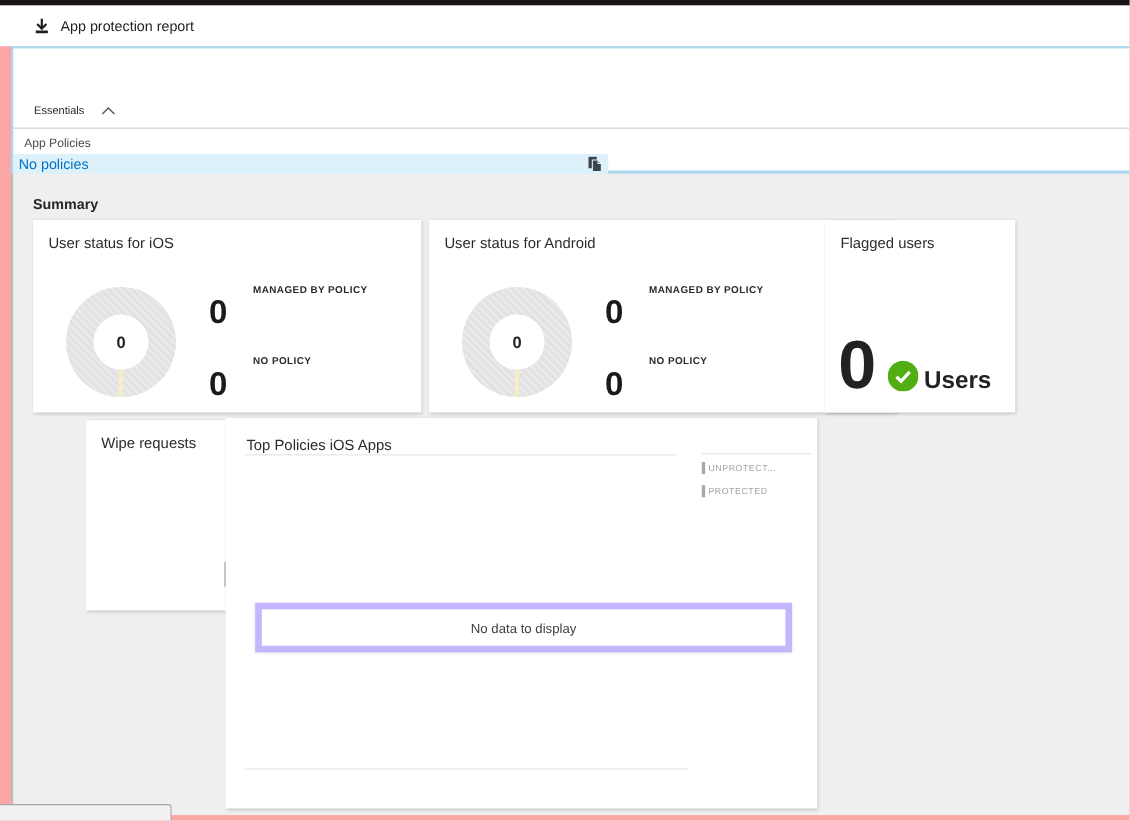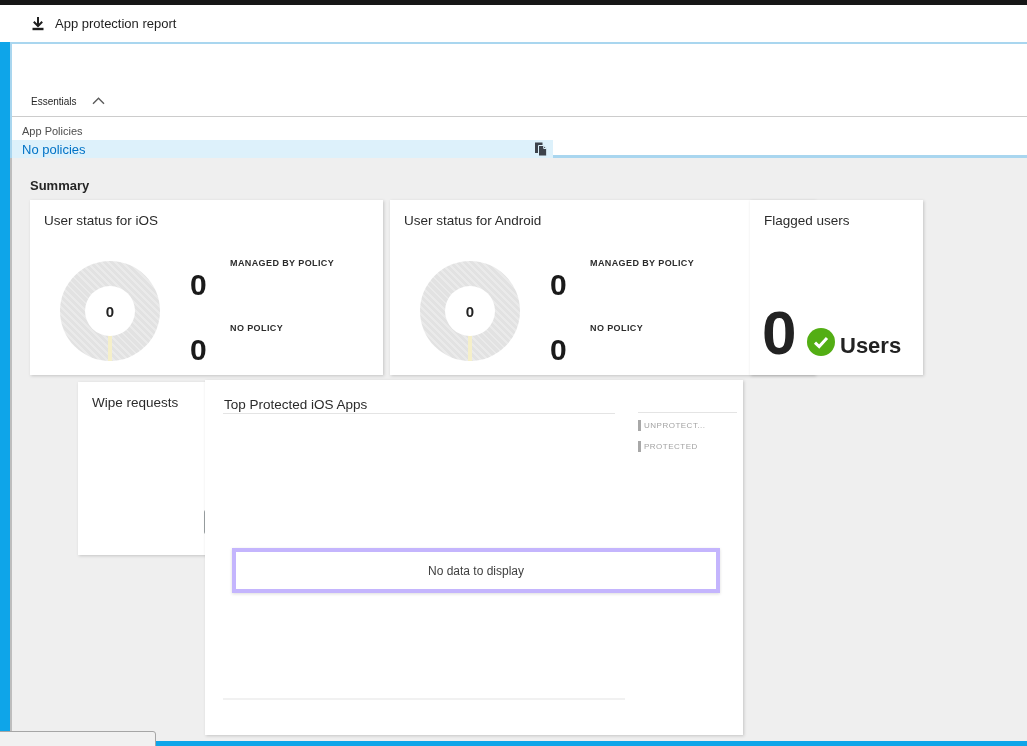--- a/index.html
+++ b/index.html
@@ -1,36 +1,36 @@
 <!DOCTYPE html>
 <html><head>
 <meta charset="utf-8">
 <style>
   * { margin:0; padding:0; box-sizing:border-box; }
   body { background:#fff; }
   .screen {
     position:relative; width:1027px; height:746px; overflow:hidden;
-    background:#0ea5e9; font-family:"Liberation Sans", sans-serif; color:#262626;
+    background:#fca5a5; font-family:"Liberation Sans", sans-serif; color:#262626;
   }
   
   .top-bar { position:absolute; left:0; top:0; width:1027px; height:5px; background:#161616; }
   
   .toolbar { position:absolute; left:0; top:5px; width:1027px; height:37px; background:#fff;
              display:flex; align-items:center; padding-left:30px; }
   .dl-btn { display:flex; align-items:center; gap:9px; background:none; border:none;
             font-family:inherit; font-size:13px; color:#1f1f1f; cursor:pointer; }
   
   .essentials { position:absolute; left:10px; top:42px; right:0; height:116px; background:#fff;
                 border-top:2px solid #a9d6ef; border-left:2px solid #a9d6ef; border-bottom:3px solid #a9d6ef; }
   .ess-header { height:31px; border-bottom:1px solid #cccccc; display:flex; align-items:center;
                 gap:15px; padding-left:19px; font-size:10px; color:#262626; cursor:pointer;margin-top:42px; }
   .ess-body { padding-top:8px; }
   .field-label { font-size:11px; color:#4d4d4d; margin-left:10px; margin-bottom:3px; }
   .field-row { position:relative; width:541px; height:19px; background:#ddf1fb;
-               display:flex; align-items:center; padding-left:10px; }
+               display:flex; align-items:center; padding-left:5px; }
   .policy-link { font-size:13px; color:#0072c6; text-decoration:none; cursor:pointer; }
   .copy-btn { position:absolute; right:5px; top:2px; width:14px; height:15px; background:none;
               border:none; cursor:pointer; padding:0; }
   
   .summary-area { position:absolute; left:10px; top:158px; width:1017px; height:583px;
                   background:#efefef; border-left:2px solid #bdbdbd; }
   .summary-title { position:absolute; left:18px; top:20px; font-size:13px; font-weight:bold; color:#262626; }
   .card { position:absolute; background:#fff; box-shadow:1px 1px 3px rgba(0,0,0,0.18); cursor:pointer; }
   .card-title { position:absolute; left:14px; top:13px; font-size:13.5px; color:#2b2b2b; }
   .card-ios     { left:18px;  top:42px;  width:353px; height:175px; }
@@ -55,21 +55,21 @@
   
   .wipe-icon { position:absolute; left:125px; top:127px; width:36px; height:34px; }
   
   .title-rule  { position:absolute; left:18px;  top:33px; width:392px; height:1px; background:#e4e4e4; }
   .legend-rule { position:absolute; left:433px; top:32px; width:99px;  height:1px; background:#e4e4e4; }
   .legend-item { position:absolute; left:433px; display:flex; align-items:center; gap:3px; }
   .li1 { top:40px; } .li2 { top:61px; }
   .legend-bar { width:3px; height:11px; background:#a8a8a8; }
   .legend-text { font-size:8px; letter-spacing:0.5px; color:#a3a3a3; }
   .nodata { position:absolute; left:27px; top:168px; width:488px; height:45px; background:#fff;
-            border:4px solid #c4b5fd; box-shadow:0 1px 3px rgba(0,0,0,0.14);
+            border:6px solid #c4b5fd; box-shadow:0 1px 3px rgba(0,0,0,0.14);
             display:flex; align-items:center; justify-content:center; font-size:12px; color:#404040; }
   .faint-rule { position:absolute; left:18px; top:318px; width:402px; height:2px; background:#f1f1f1; }
   
   .status-bubble { position:absolute; left:-5px; top:731px; width:161px; height:22px;
                    background:#f1f1f1; border:1px solid #a6a6a6; border-radius:3px; }
 </style>
 </head>
 <body>
 
 <div class="screen">
@@ -160,21 +160,21 @@
           <rect x="3.6" y="3.6" width="28.8" height="18.8" fill="#2095c8"></rect>
           <path d="M20.9 8.1 A5.4 5.4 0 1 0 23.2 11.2" fill="none" stroke="#fff" stroke-width="2.3"></path>
           <polygon points="19.6,4.6 25.4,8.4 19.4,11.2" fill="#fff"></polygon>
           <path d="M14 26 h8 l3.2 5 h-14.4 z" fill="#9aa0a2"></path>
           <rect x="10" y="31" width="16" height="2.5" fill="#b9bdbf"></rect>
         </svg>
       </span>
     </div>
 
     <div class="card card-topapps">
-      <div class="card-title" style="left:19px; top:17px;">Top Protected iOS Apps</div>
+      <div class="card-title" style="left:19px; top:17px;">Top Policies iOS Apps</div>
       <div class="title-rule"></div>
       <div class="legend-rule"></div>
       <div class="legend-item li1">
         <span class="legend-bar"></span>
         <span class="legend-text">UNPROTECT...</span>
       </div>
       <div class="legend-item li2">
         <span class="legend-bar"></span>
         <span class="legend-text">PROTECTED</span>
       </div>

